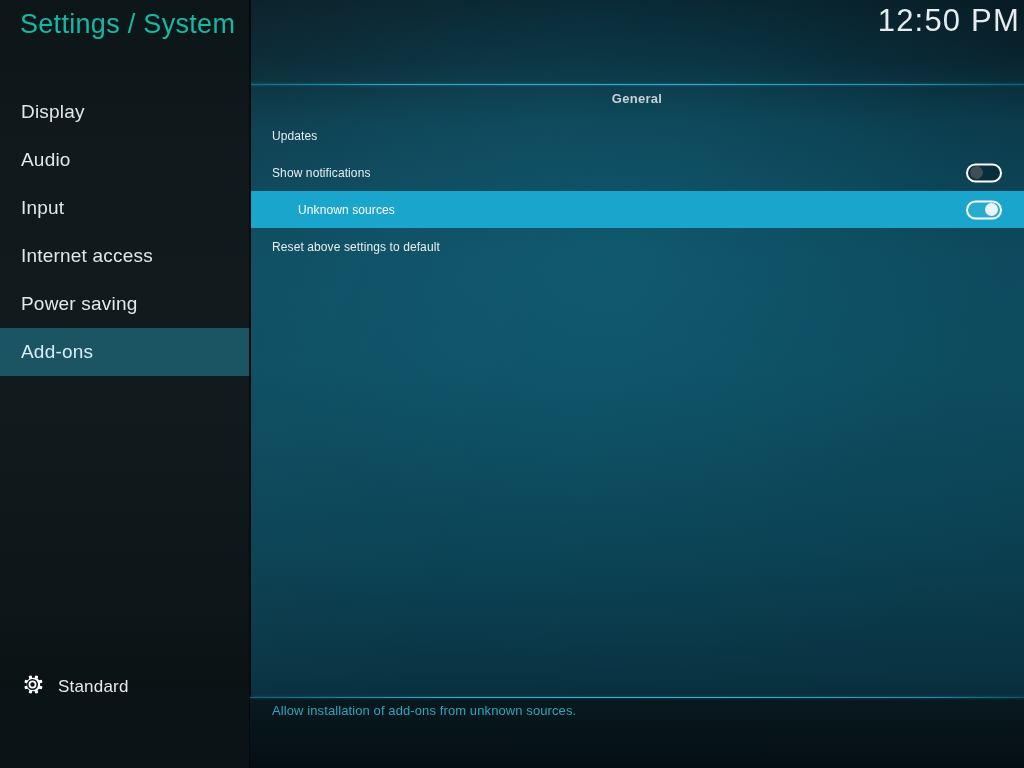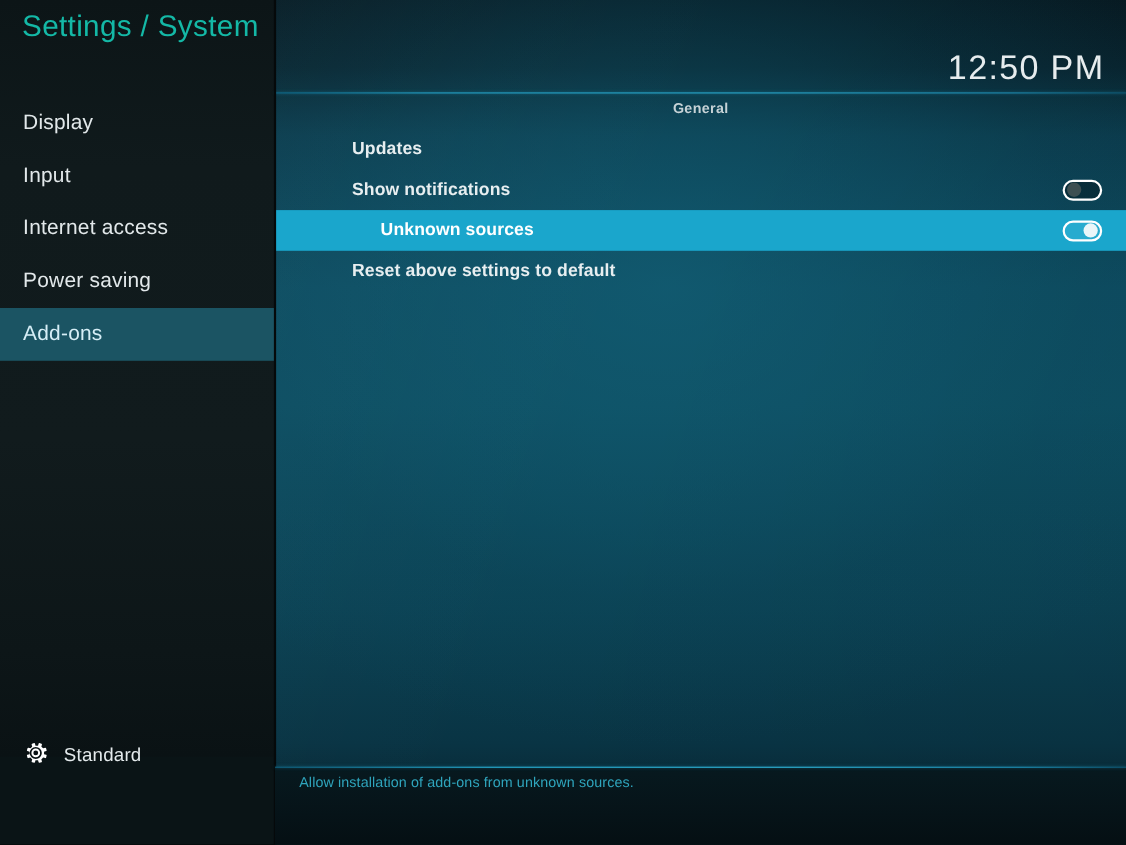--- a/index.html
+++ b/index.html
@@ -60,24 +60,23 @@
   .nav-item.selected { background:#1b5463; }
   .nav-item.selected .nav-label { color:#d6eef6; }
 
   
   .title {
     position:absolute; left:20px; top:9px; z-index:8;
     font-size:27px; font-weight:300; letter-spacing:0.3px; color:#14b8a6;
     white-space:nowrap;
   }
   .clock {
-    position:absolute; right:20px; top:3px; z-index:8;
+    position:absolute; right:4px; top:3px; z-index:8;
     font-size:31px; font-weight:300; letter-spacing:1.2px; color:#e6ecee;
     white-space:nowrap;
-    margin-top:41px;
   }
 
   
   .content { position:absolute; left:250px; top:0; width:774px; height:768px; z-index:6; }
 
   .hdr-rule {
     position:absolute; left:0; top:84px; width:774px; height:1px;
     background:linear-gradient(90deg,#0d6f92 0%, #24a8cf 18%, #2ab0d6 55%, #1f93bb 86%, #0e5f7d 100%);
     box-shadow:0 0 3px rgba(42,176,214,0.55);
   }
@@ -89,23 +88,22 @@
   }
 
   .rows { position:absolute; left:0; top:117px; width:774px; }
 
   .row {
     position:relative; height:37px; display:flex; align-items:center;
     padding:0 0 0 22px;
   }
   .row.selected { background:#1aa6cc;padding-left:48px; }
   .row-label {
-    font-size:16px; font-weight:700; color:#e7eef0; letter-spacing:0.1px;
-    white-space:nowrap;
-    margin-left:48px;
+    font-size:12px; font-weight:400; color:#e7eef0; letter-spacing:0.1px;
+    white-space:nowrap;
   }
   .row.selected .row-label { color:#ffffff; }
   .row-value {
     position:absolute; right:22px; top:50%; transform:translateY(-50%);
     font-size:16px; font-weight:400; color:#e7eef0; white-space:nowrap;
   }
 
   
   .toggle {
     position:absolute; right:22px; top:50%; transform:translateY(-50%);
@@ -153,20 +151,23 @@
 <body>
 
 <div id="screen">
 
   <div class="main-bg"></div>
 
   <div class="sidebar">
     <div class="nav-list">
         <div class="nav-item">
           <span class="nav-label">Display</span>
+        </div>
+        <div class="nav-item">
+          <span class="nav-label">Audio</span>
         </div>
         <div class="nav-item">
           <span class="nav-label">Input</span>
         </div>
         <div class="nav-item">
           <span class="nav-label">Internet access</span>
         </div>
         <div class="nav-item">
           <span class="nav-label">Power saving</span>
         </div>

